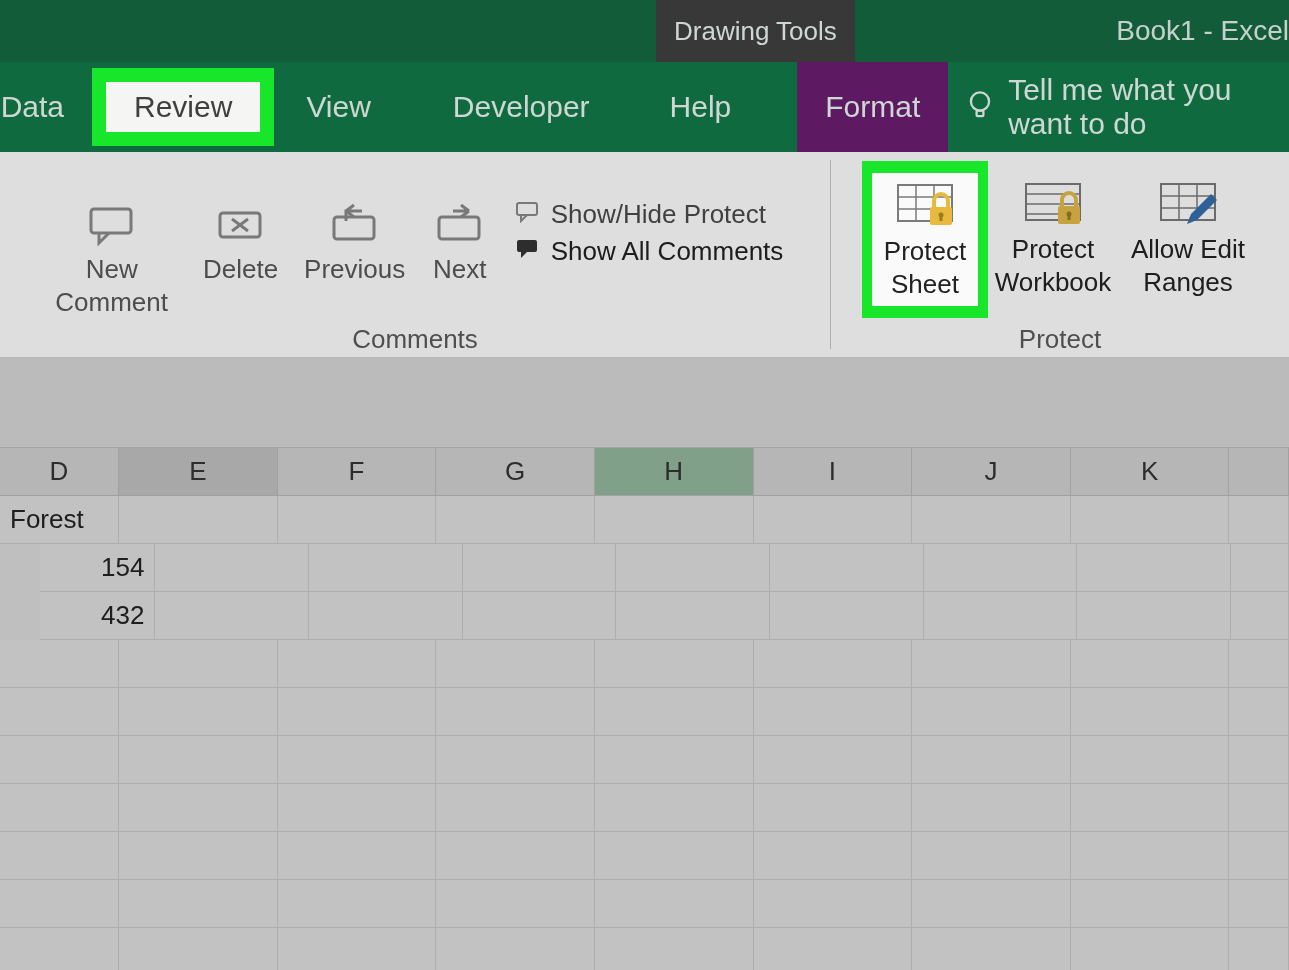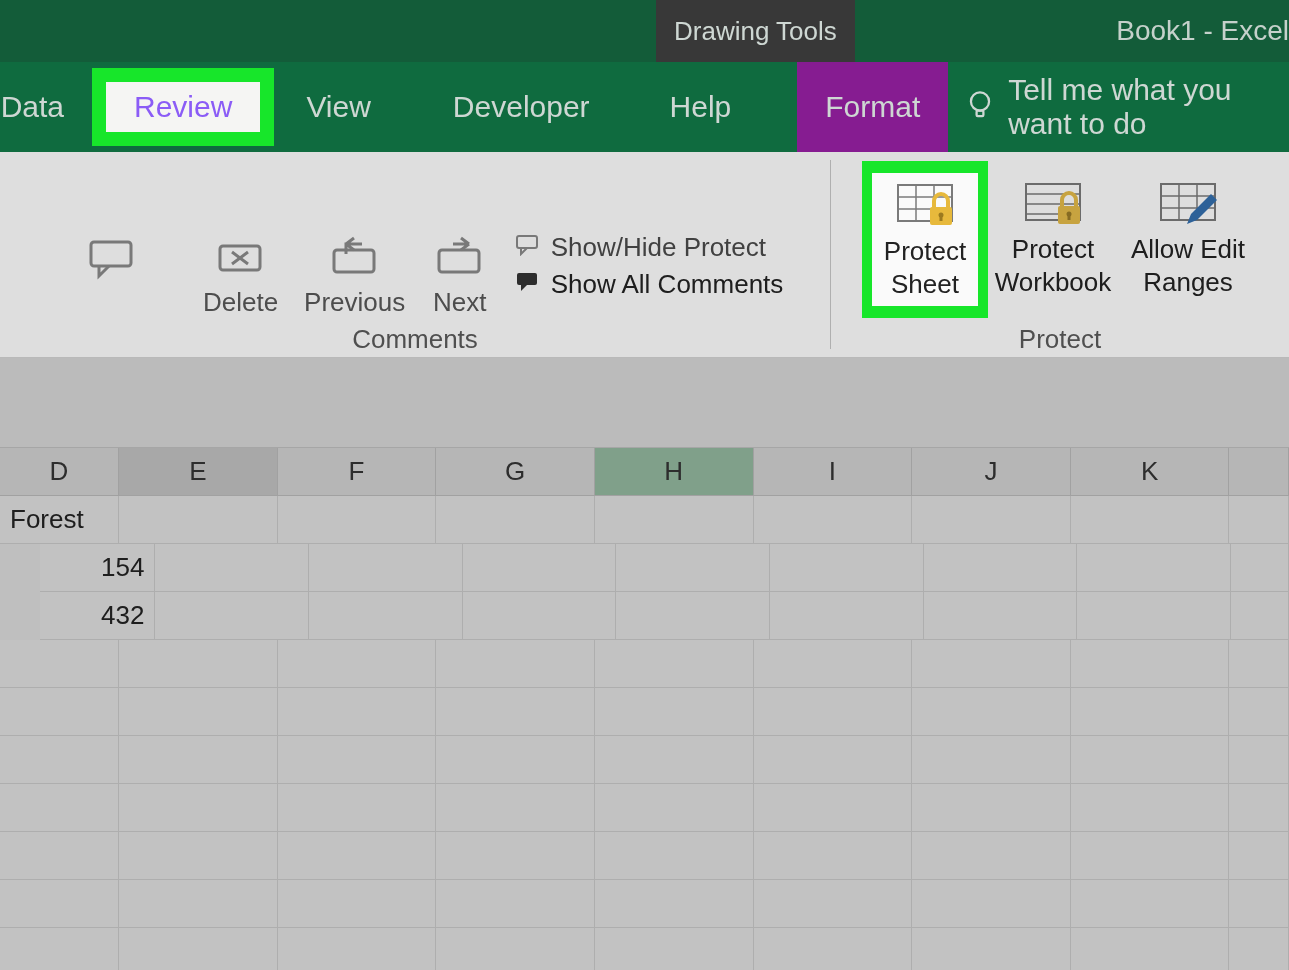--- a/index.html
+++ b/index.html
@@ -59,30 +59,30 @@
     position: relative;
     margin-left: 10px;
   }
   .highlight-box {
     background: #17e62a;
     padding: 14px;
     display: inline-block;
   }
   .tab-review {
     background: #f5f5f3;
-    color: #8b5cf6;
+    color: #404040;
     padding: 8px 28px;
     font-size: 30px;
   }
   .tab-view { margin-left: 14px; }
   .tab-dev  { margin-left: 46px; }
   .tab-help { margin-left: 44px; }
   .tab-format {
     margin-left: 48px;
-    background: #a21caf;
+    background: #701a75;
     width: 184px;
     justify-content: center;
   }
   .tellme {
     display: flex;
     align-items: center;
     margin-left: 18px;
     gap: 14px;
   }
   .bulb-icon {
@@ -240,20 +240,21 @@
 
   <div class="ribbon-group dim" style="width:830px;">
     <div class="ribbon-btns">
       <div class="rbtn" style="width:150px;">
         <span class="ricon">
           <svg width="54" height="44" viewBox="0 0 54 44">
               <rect x="6" y="6" width="40" height="24" rx="3" fill="none" stroke="#8a8a8a" stroke-width="3"></rect>
               <path d="M14 30 L14 40 L24 30" fill="none" stroke="#8a8a8a" stroke-width="3"></path>
             </svg>
         </span>
+        <span style="white-space:pre-line;">New<br>Comment</span>
       </div>
       <div class="rbtn" style="width:108px;">
         <span class="ricon">
           <svg width="54" height="44" viewBox="0 0 54 44">
               <rect x="6" y="10" width="40" height="24" rx="3" fill="none" stroke="#8a8a8a" stroke-width="3"></rect>
               <path d="M18 16 L34 28 M34 16 L18 28" stroke="#8a8a8a" stroke-width="3"></path>
             </svg>
         </span>
         <span>Delete</span>
       </div>

